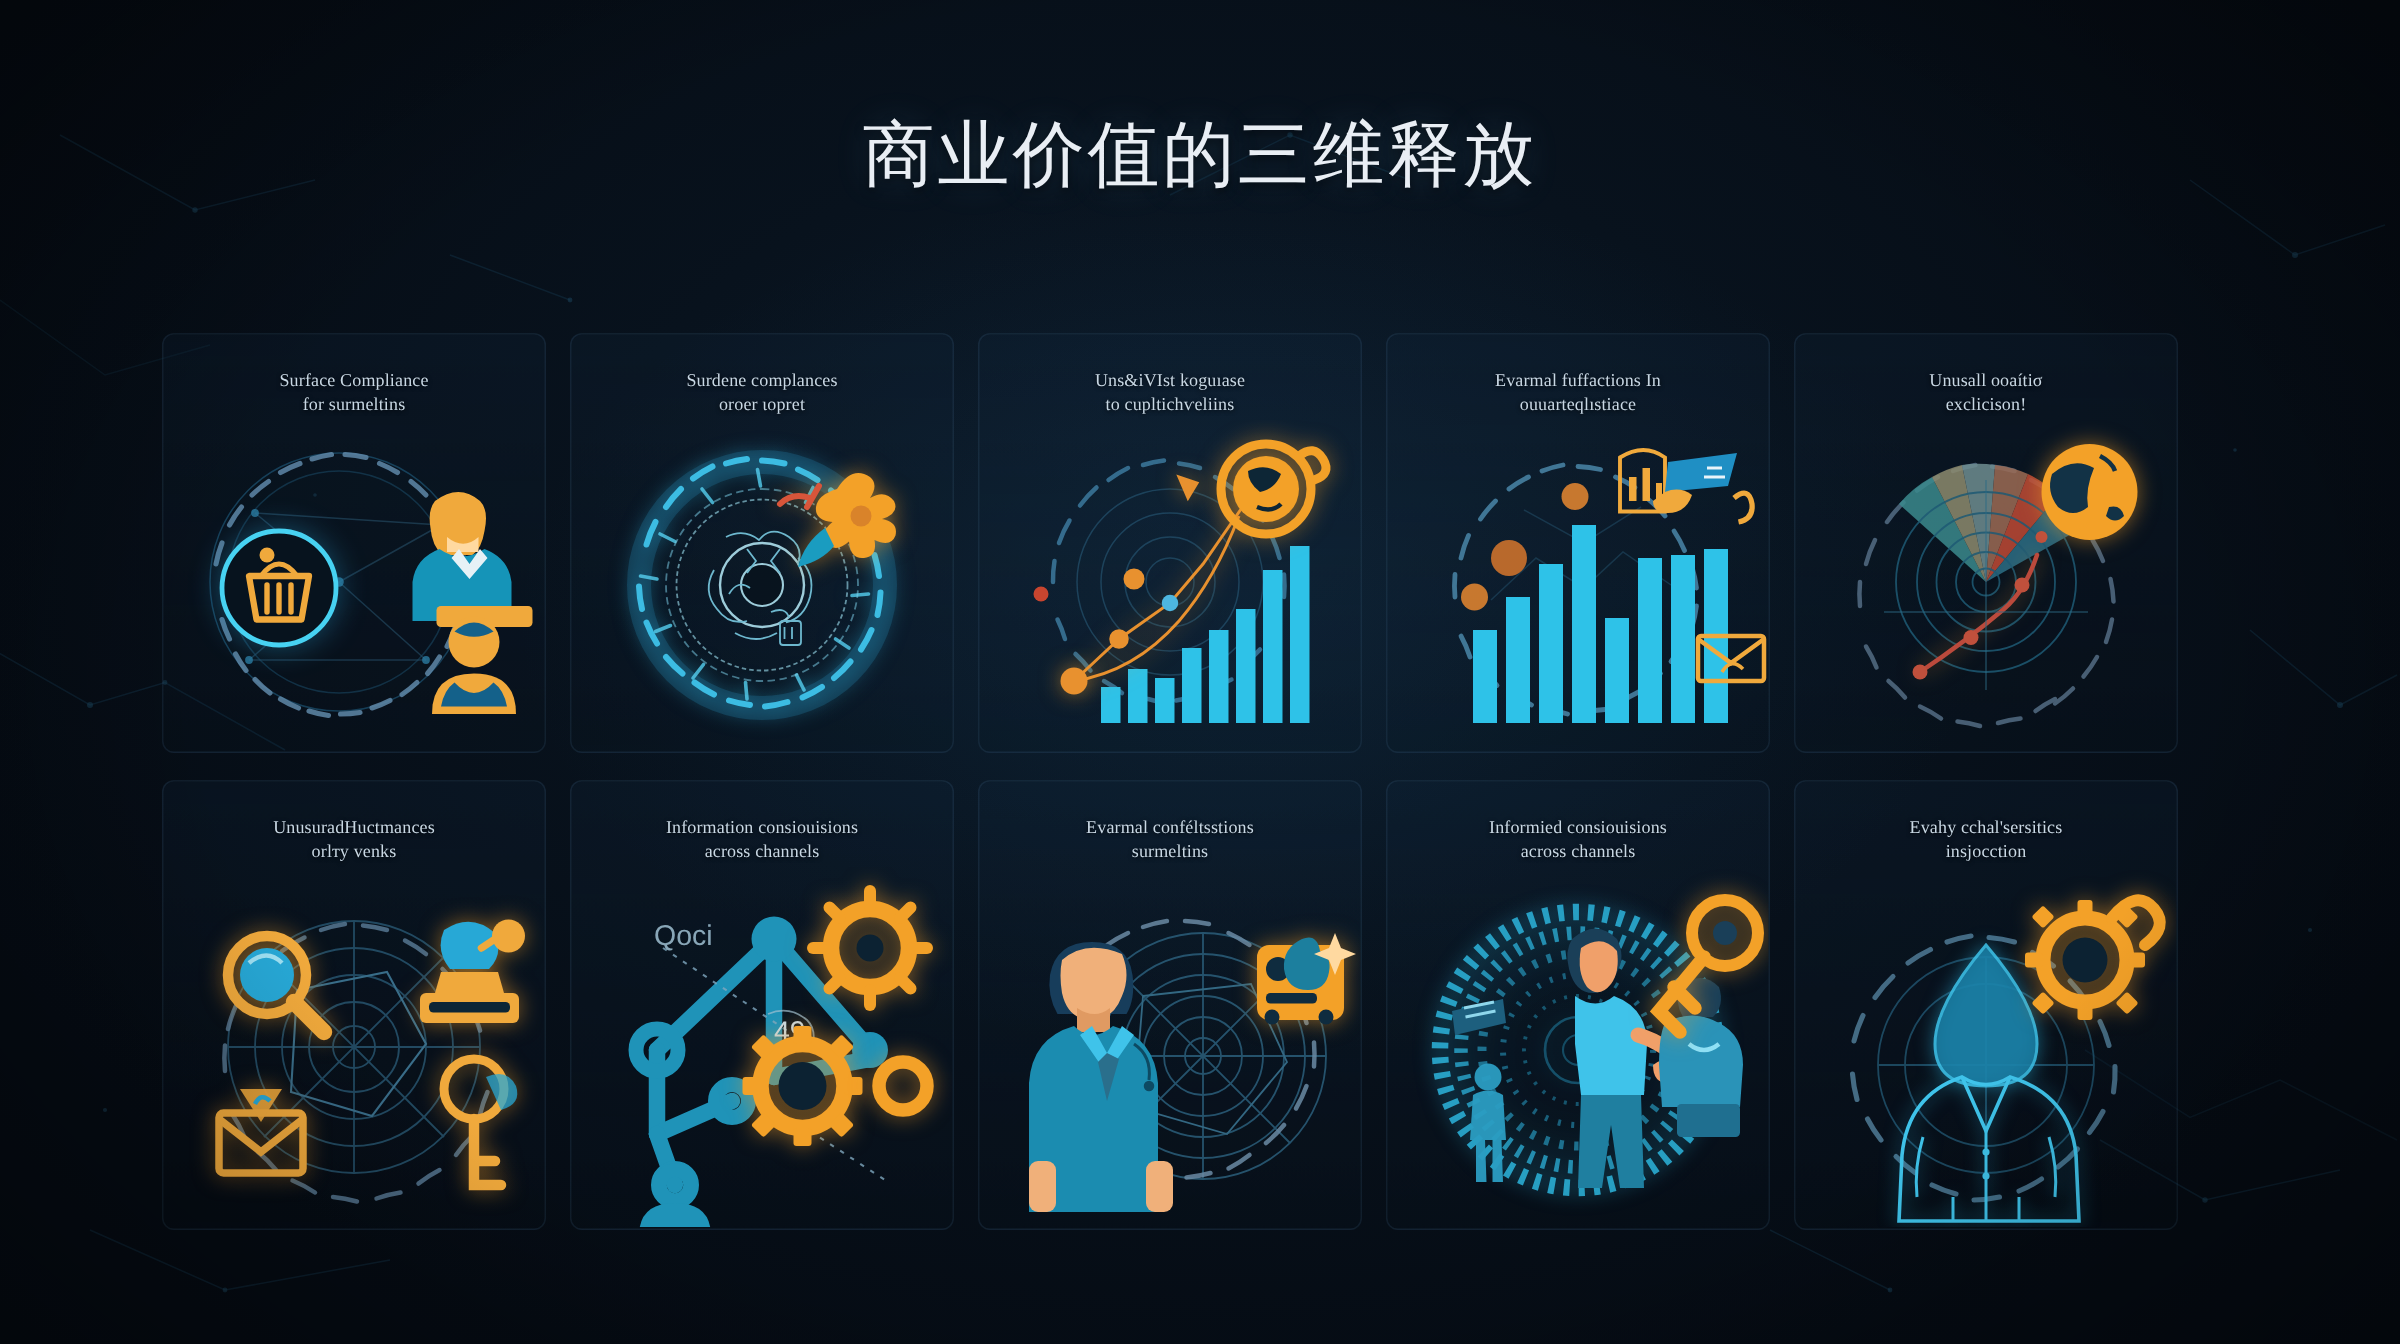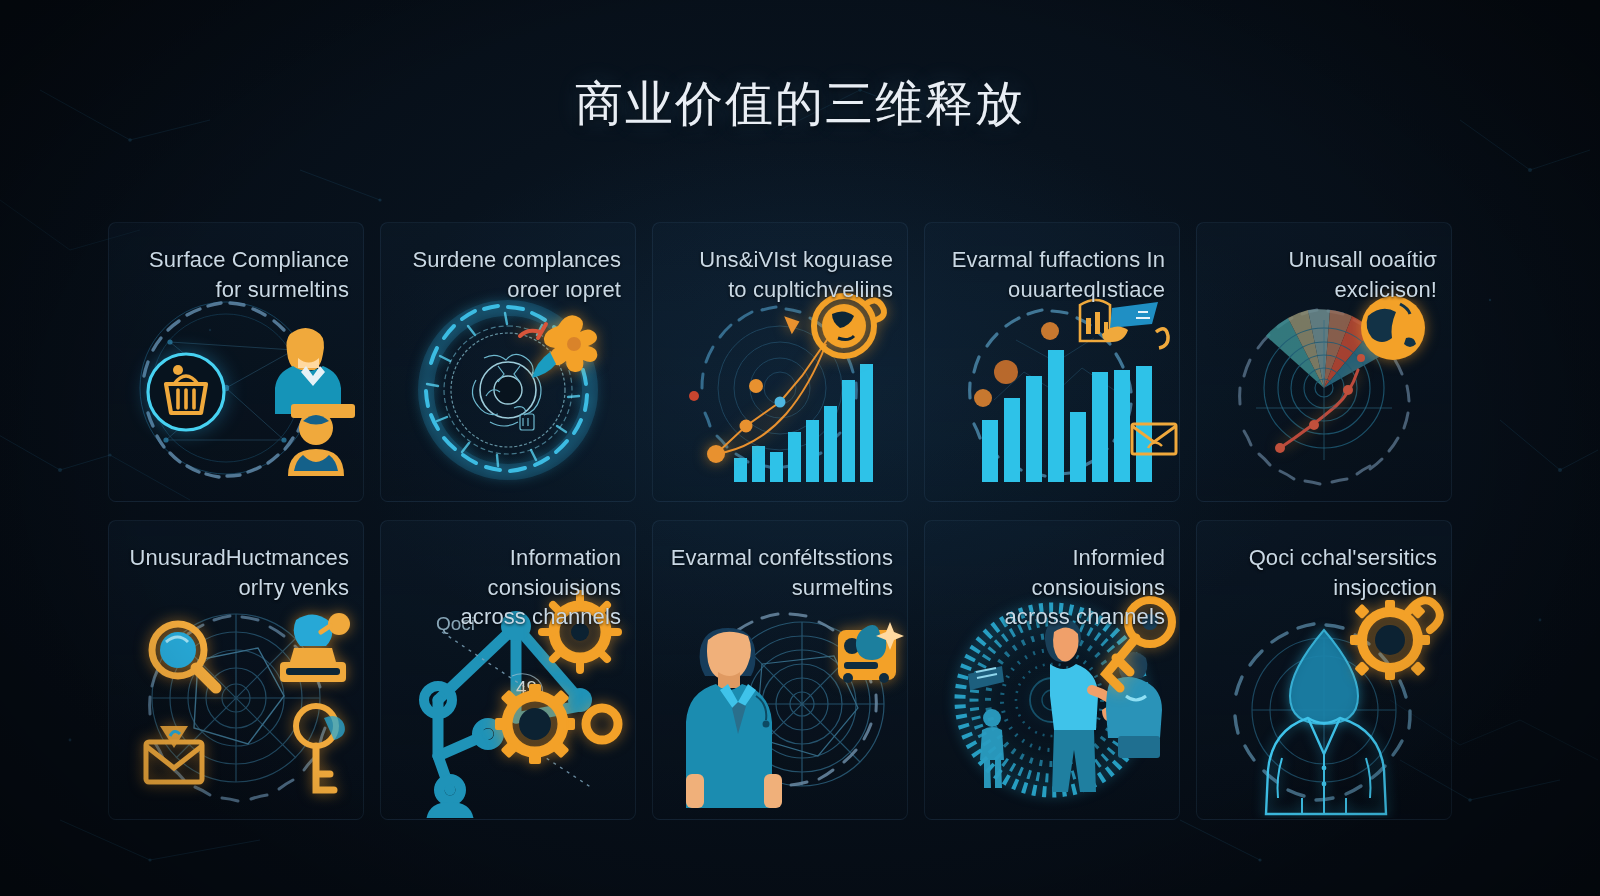--- a/index.html
+++ b/index.html
@@ -48,25 +48,26 @@
   .card{
     position:relative;
     border:1px solid rgba(90,140,180,.13);
     border-radius:8px;
     background:linear-gradient(180deg, rgba(20,42,64,.22), rgba(10,24,38,.10));
     overflow:hidden;
   }
   .card-title{
     position:relative;z-index:6;
     margin:22px 14px 0;
-    text-align:right;
-    font-size:22px;line-height:1.35;
+    text-align:center;
+    font-size:12px;line-height:1.35;
     color:#c9d8e4;
     text-shadow:0 1px 3px rgba(0,0,0,.8);
     letter-spacing:.1px;
+    font-family:Liberation Serif, serif;
   }
   .art{position:absolute;left:0;right:0;top:56px;bottom:0;}
   .art svg{position:absolute;left:50%;top:50%;transform:translate(-50%,-50%);}
 
   
   .glow-cy{filter:drop-shadow(0 0 6px rgba(45,190,235,.55));}
   .glow-or{filter:drop-shadow(0 0 7px rgba(243,156,40,.55));}
   .glow-soft{filter:drop-shadow(0 0 10px rgba(40,150,200,.45));}
 </style>
 </head>
@@ -712,21 +713,21 @@
           <g>
             <path d="M44 96 L78 88 L80 104 L46 112 Z" fill="#1d5f7e"></path>
             <path d="M52 94 l20 -4 M53 100 l20 -4" stroke="#8fd7ec" stroke-width="2"></path>
           </g>
         </svg>
       </div>
     </div>
 
     <div class="card">
       <div class="card-title">
-        <div>Qoci cchal'sersitics</div>
+        <div>Evahy cchal'sersitics</div>
         <div>insjocction</div>
       </div>
       <div class="art">
         <svg width="256" height="240" viewBox="0 0 256 240">
           <g stroke="#4f7b96" stroke-width="3.4" stroke-linecap="round" opacity=".85">
             <path d="M40 116 a88 88 0 0 1 6 -17"></path>
               <path d="M54 87 a88 88 0 0 1 12 -14"></path>
             <path d="M76 64 a88 88 0 0 1 15 -9"></path>
               <path d="M102 50 a88 88 0 0 1 16 -4"></path>
             <path d="M130 47 a88 88 0 0 1 17 3"></path>

